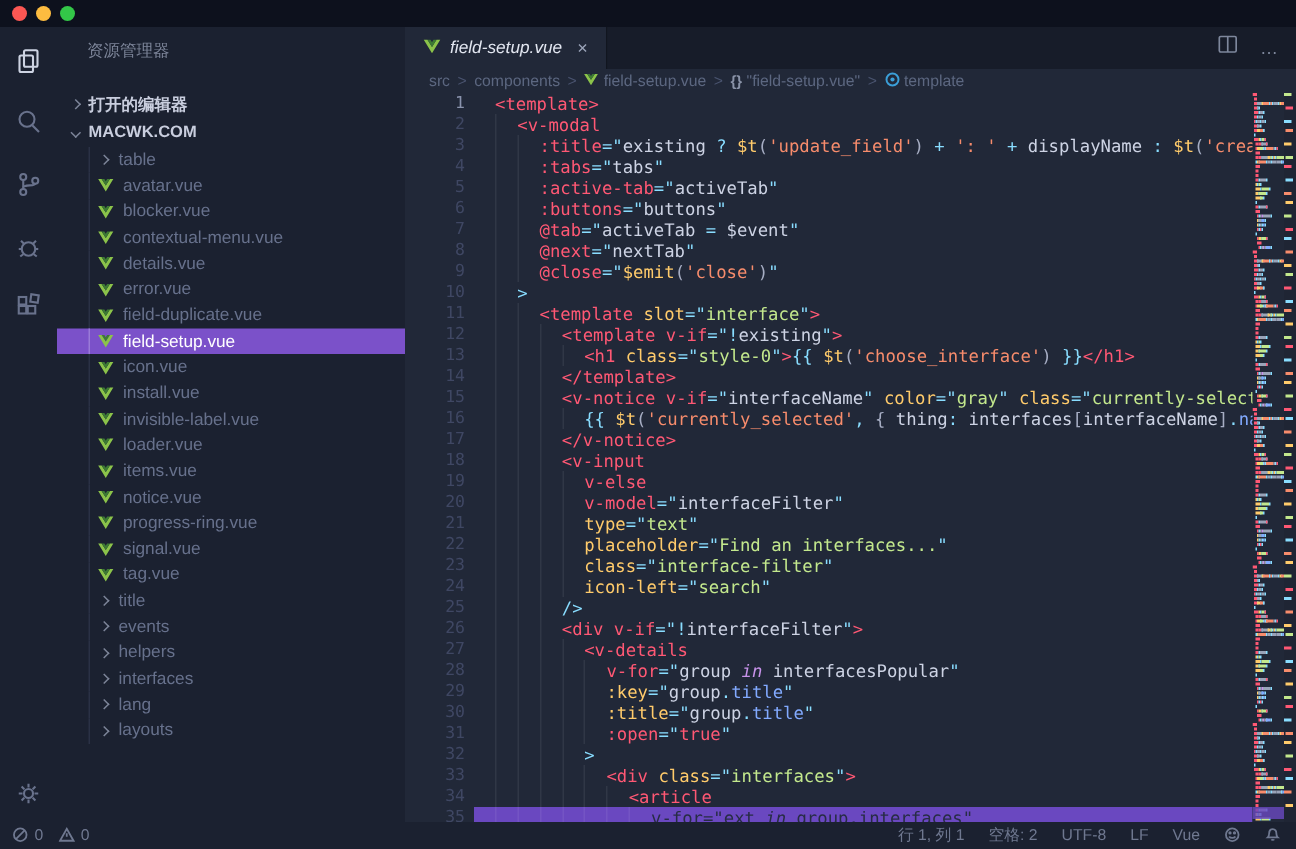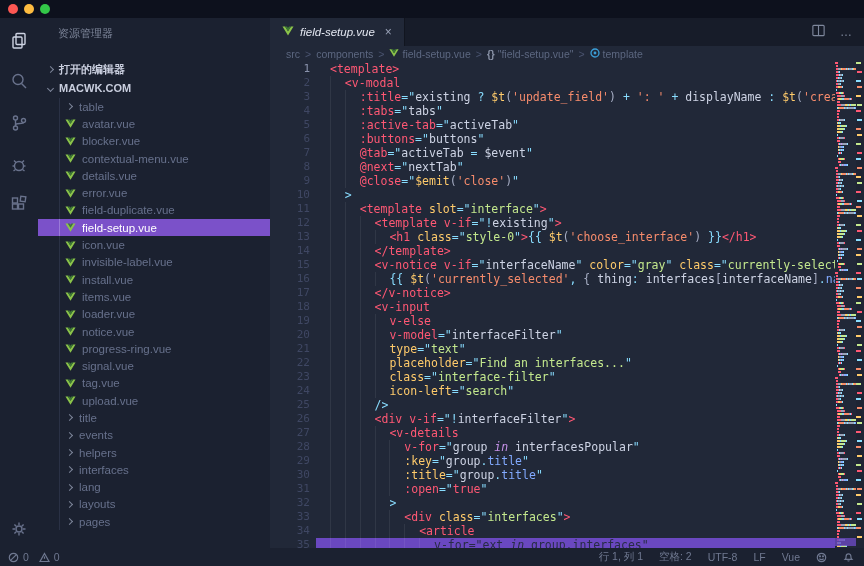--- a/index.html
+++ b/index.html
@@ -213,52 +213,52 @@
             <path fill="#3d7a33" d="M6 3 L12 12.5 L18 3 H14 L12 6.2 L10 3 Z"></path>
           </svg>
           <span>icon.vue</span>
         </div>
         <div class="tree-item">
           <span class="guide"></span>
           <svg class="v-icon" width="11" height="11" viewBox="0 0 24 24">
             <path fill="#8bc34a" d="M1 3 L12 21 L23 3 H18 L12 12.5 L6 3 Z"></path>
             <path fill="#3d7a33" d="M6 3 L12 12.5 L18 3 H14 L12 6.2 L10 3 Z"></path>
           </svg>
+          <span>install.vue</span>
+        </div>
+        <div class="tree-item">
+          <span class="guide"></span>
+          <svg class="v-icon" width="11" height="11" viewBox="0 0 24 24">
+            <path fill="#8bc34a" d="M1 3 L12 21 L23 3 H18 L12 12.5 L6 3 Z"></path>
+            <path fill="#3d7a33" d="M6 3 L12 12.5 L18 3 H14 L12 6.2 L10 3 Z"></path>
+          </svg>
           <span>invisible-label.vue</span>
         </div>
         <div class="tree-item">
           <span class="guide"></span>
           <svg class="v-icon" width="11" height="11" viewBox="0 0 24 24">
             <path fill="#8bc34a" d="M1 3 L12 21 L23 3 H18 L12 12.5 L6 3 Z"></path>
             <path fill="#3d7a33" d="M6 3 L12 12.5 L18 3 H14 L12 6.2 L10 3 Z"></path>
           </svg>
-          <span>install.vue</span>
+          <span>loader.vue</span>
         </div>
         <div class="tree-item">
           <span class="guide"></span>
           <svg class="v-icon" width="11" height="11" viewBox="0 0 24 24">
             <path fill="#8bc34a" d="M1 3 L12 21 L23 3 H18 L12 12.5 L6 3 Z"></path>
             <path fill="#3d7a33" d="M6 3 L12 12.5 L18 3 H14 L12 6.2 L10 3 Z"></path>
           </svg>
           <span>items.vue</span>
         </div>
         <div class="tree-item">
           <span class="guide"></span>
           <svg class="v-icon" width="11" height="11" viewBox="0 0 24 24">
             <path fill="#8bc34a" d="M1 3 L12 21 L23 3 H18 L12 12.5 L6 3 Z"></path>
             <path fill="#3d7a33" d="M6 3 L12 12.5 L18 3 H14 L12 6.2 L10 3 Z"></path>
           </svg>
-          <span>loader.vue</span>
-        </div>
-        <div class="tree-item">
-          <span class="guide"></span>
-          <svg class="v-icon" width="11" height="11" viewBox="0 0 24 24">
-            <path fill="#8bc34a" d="M1 3 L12 21 L23 3 H18 L12 12.5 L6 3 Z"></path>
-            <path fill="#3d7a33" d="M6 3 L12 12.5 L18 3 H14 L12 6.2 L10 3 Z"></path>
-          </svg>
           <span>notice.vue</span>
         </div>
         <div class="tree-item">
           <span class="guide"></span>
           <svg class="v-icon" width="11" height="11" viewBox="0 0 24 24">
             <path fill="#8bc34a" d="M1 3 L12 21 L23 3 H18 L12 12.5 L6 3 Z"></path>
             <path fill="#3d7a33" d="M6 3 L12 12.5 L18 3 H14 L12 6.2 L10 3 Z"></path>
           </svg>
           <span>progress-ring.vue</span>
         </div>
@@ -270,28 +270,20 @@
           </svg>
           <span>signal.vue</span>
         </div>
         <div class="tree-item">
           <span class="guide"></span>
           <svg class="v-icon" width="11" height="11" viewBox="0 0 24 24">
             <path fill="#8bc34a" d="M1 3 L12 21 L23 3 H18 L12 12.5 L6 3 Z"></path>
             <path fill="#3d7a33" d="M6 3 L12 12.5 L18 3 H14 L12 6.2 L10 3 Z"></path>
           </svg>
           <span>tag.vue</span>
-        </div>
-        <div class="tree-item">
-          <span class="guide"></span>
-          <svg class="v-icon" width="11" height="11" viewBox="0 0 24 24">
-            <path fill="#8bc34a" d="M1 3 L12 21 L23 3 H18 L12 12.5 L6 3 Z"></path>
-            <path fill="#3d7a33" d="M6 3 L12 12.5 L18 3 H14 L12 6.2 L10 3 Z"></path>
-          </svg>
-          <span>upload.vue</span>
         </div>
         <div class="tree-item">
           <span class="guide"></span>
           <span class="chev right"></span>
           <span>title</span>
         </div>
         <div class="tree-item">
           <span class="guide"></span>
           <span class="chev right"></span>
           <span>events</span>
@@ -308,25 +300,20 @@
         </div>
         <div class="tree-item">
           <span class="guide"></span>
           <span class="chev right"></span>
           <span>lang</span>
         </div>
         <div class="tree-item">
           <span class="guide"></span>
           <span class="chev right"></span>
           <span>layouts</span>
-        </div>
-        <div class="tree-item">
-          <span class="guide"></span>
-          <span class="chev right"></span>
-          <span>pages</span>
         </div>
       </div>
   </div>
 
   <div class="tabbar">
     <div id="tabs" style="display:flex">
         <div class="tab active">
           <span class="ticon"><svg class="v-icon" width="12" height="12" viewBox="0 0 24 24">
               <path fill="#8bc34a" d="M1 3 L12 21 L23 3 H18 L12 12.5 L6 3 Z"></path>
               <path fill="#3d7a33" d="M6 3 L12 12.5 L18 3 H14 L12 6.2 L10 3 Z"></path>

